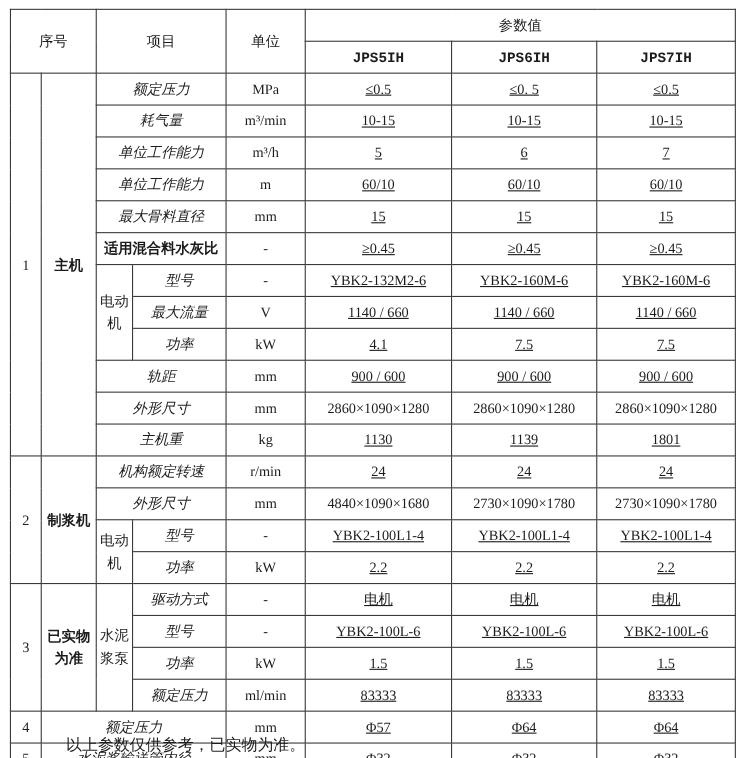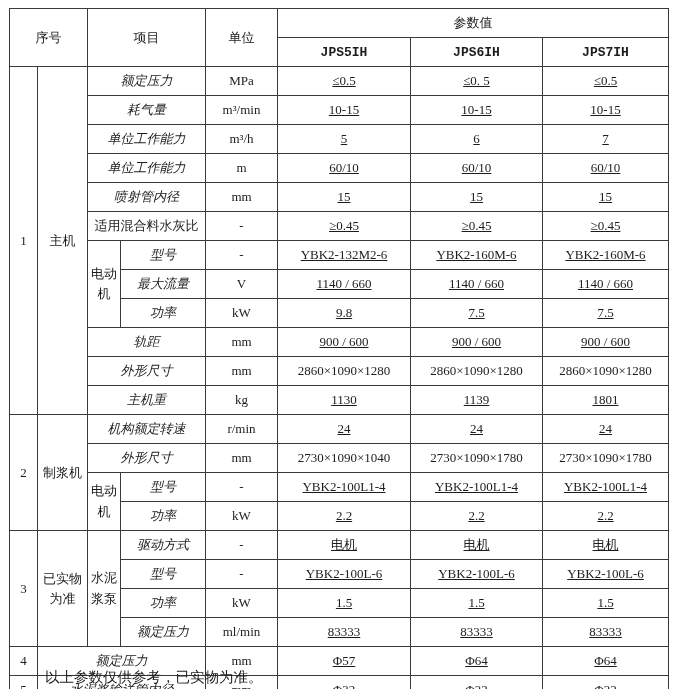--- a/index.html
+++ b/index.html
@@ -22,29 +22,29 @@
     text-align:center;
     vertical-align:middle;
     padding:1px 2px;
     height:26px;
     font-size:13px;
     overflow:hidden;
   }
   td.hdr{font-size:16px;height:24px;}
   td.model{font-size:13px;font-family:"Liberation Mono","DejaVu Sans Mono",monospace;height:23px;font-weight:bold;}
   td.num{font-size:14px;}
-  td.grp{font-size:15px;line-height:1.5;}
+  td.grp{font-size:15px;line-height:1.5;font-weight:bold;}
   td.sub{font-size:15px;line-height:1.55;padding:2px 1px;word-break:break-all;margin-top:39px;}
   td.lbl{font-size:15px;font-style:italic;}
-  td.lbl-sm{font-size:12px;}
+  td.lbl-sm{font-size:12px;font-weight:bold;}
   td.unit{font-size:14px;margin-top:47px;}
   td.val{font-size:13px;text-decoration:underline;}
   td.val-sm{font-size:12.5px;}
   .footer{
-    position:absolute;left:45px;top:668px;
+    position:absolute;left:60px;top:668px;
     font-size:14.5px;color:#1c1c1c;
   }
 </style>
 </head>
 <body>
 
 <div class="page">
   <table class="spec">
     <colgroup>
       <col style="width:28px">
@@ -94,21 +94,21 @@
       <td class="val">7</td>
     </tr>
     <tr>
       <td colspan="2" class="lbl">单位工作能力</td>
       <td class="unit">m</td>
       <td class="val">60/10</td>
       <td class="val">60/10</td>
       <td class="val">60/10</td>
     </tr>
     <tr>
-      <td colspan="2" class="lbl">喷射管内径</td>
+      <td colspan="2" class="lbl">最大骨料直径</td>
       <td class="unit">mm</td>
       <td class="val">15</td>
       <td class="val">15</td>
       <td class="val">15</td>
     </tr>
     <tr>
       <td colspan="2" class="lbl-sm">适用混合料水灰比</td>
       <td class="unit">-</td>
       <td class="val">≥0.45</td>
       <td class="val">≥0.45</td>
@@ -125,21 +125,21 @@
     <tr>
       <td class="lbl">最大流量</td>
       <td class="unit">V</td>
       <td class="val">1140 / 660</td>
       <td class="val">1140 / 660</td>
       <td class="val">1140 / 660</td>
     </tr>
     <tr>
       <td class="lbl">功率</td>
       <td class="unit">kW</td>
-      <td class="val">9.8</td>
+      <td class="val">4.1</td>
       <td class="val">7.5</td>
       <td class="val">7.5</td>
     </tr>
     <tr>
       <td colspan="2" class="lbl">轨距</td>
       <td class="unit">mm</td>
       <td class="val">900 / 600</td>
       <td class="val">900 / 600</td>
       <td class="val">900 / 600</td>
     </tr>
@@ -163,21 +163,21 @@
       <td rowspan="4" class="grp">制浆机</td>
       <td colspan="2" class="lbl">机构额定转速</td>
       <td class="unit">r/min</td>
       <td class="val">24</td>
       <td class="val">24</td>
       <td class="val">24</td>
     </tr>
     <tr>
       <td colspan="2" class="lbl">外形尺寸</td>
       <td class="unit">mm</td>
-      <td class="val-sm">2730×1090×1040</td>
+      <td class="val-sm">4840×1090×1680</td>
       <td class="val-sm">2730×1090×1780</td>
       <td class="val-sm">2730×1090×1780</td>
     </tr>
     <tr>
       <td rowspan="2" class="sub">电动机</td>
       <td class="lbl">型号</td>
       <td class="unit">-</td>
       <td class="val">YBK2-100L1-4</td>
       <td class="val">YBK2-100L1-4</td>
       <td class="val">YBK2-100L1-4</td>

